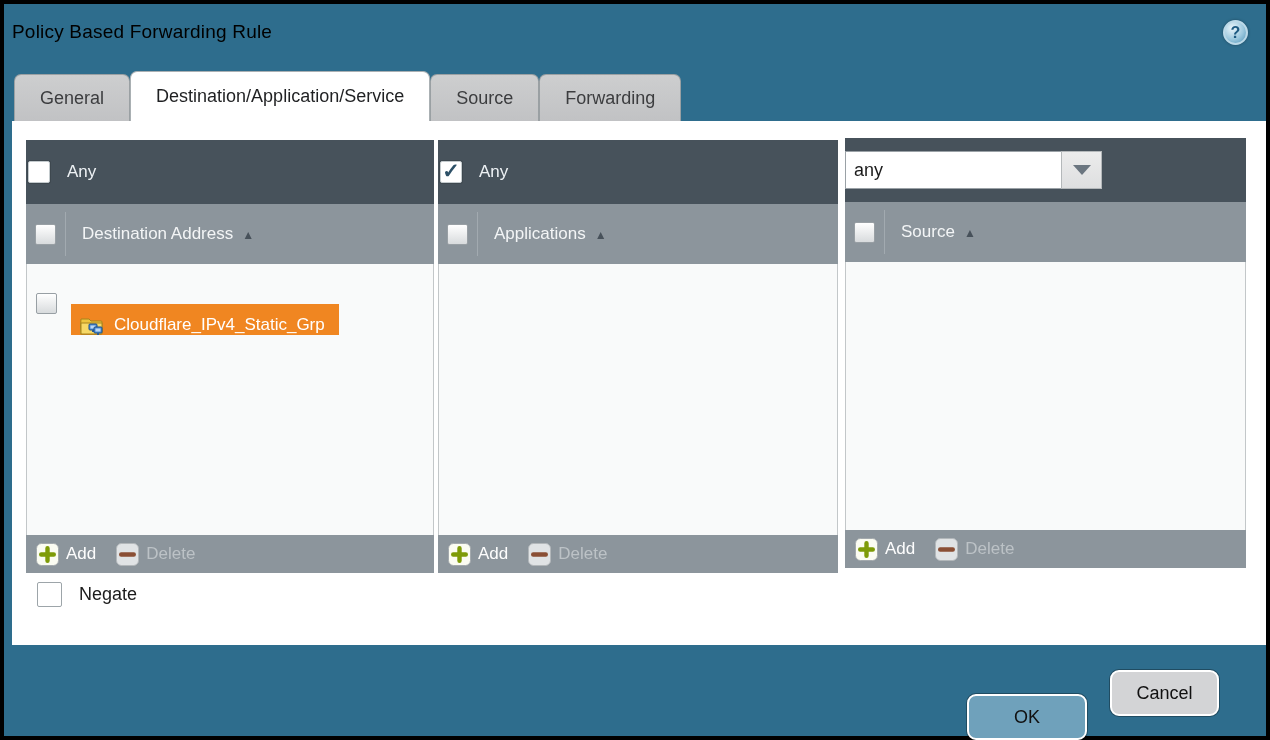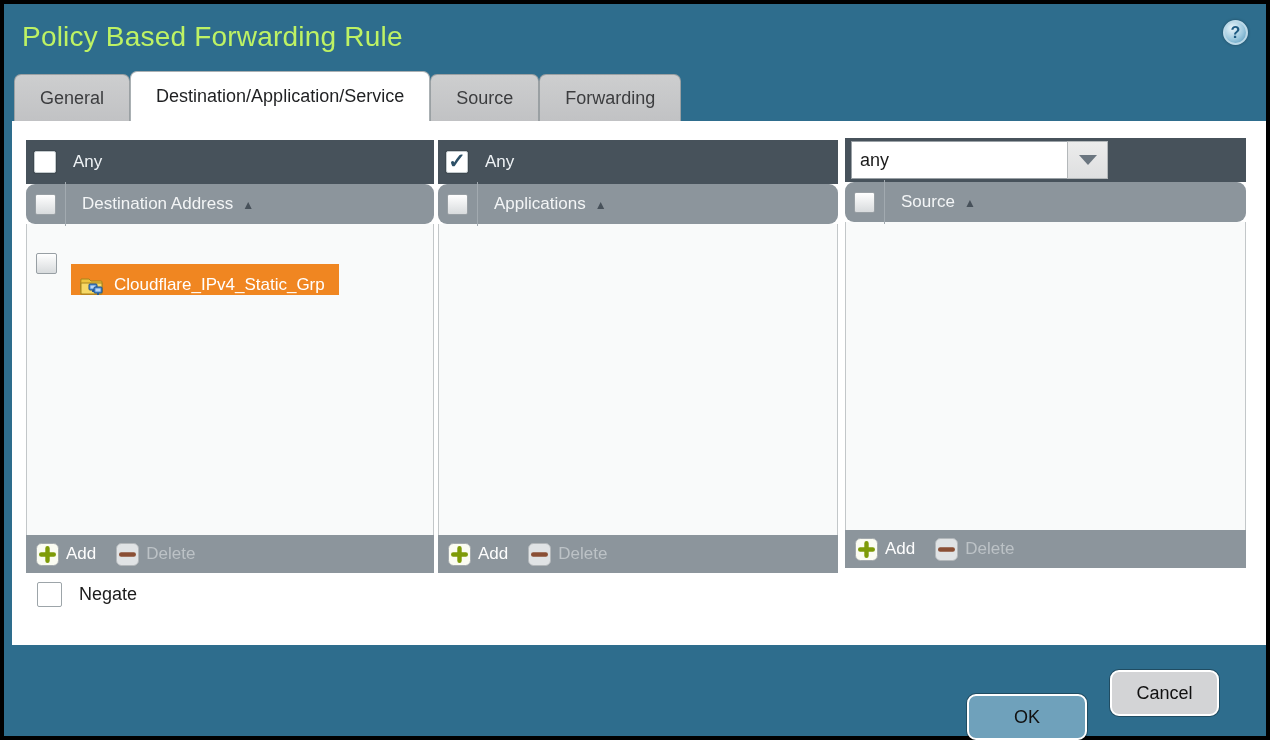--- a/index.html
+++ b/index.html
@@ -5,21 +5,21 @@
   * { margin:0; padding:0; box-sizing:border-box; }
   html,body { width:1270px; height:740px; }
   body { font-family:"Liberation Sans", sans-serif; background:#000; }
 
   .window {
     position:absolute; left:0; top:0; width:1270px; height:740px;
     background:#2e6d8d; border:4px solid #000;
   }
 
   
-  .title { position:absolute; left:18px; top:17px; font-size:28px; color:#bef264; letter-spacing:.2px; }
+  .title { position:absolute; left:8px; top:17px; font-size:19px; color:#000000; letter-spacing:.2px; }
   .help-icon {
     position:absolute; right:18px; top:16px; width:25px; height:25px; border-radius:50%;
     background:radial-gradient(circle at 35% 30%, #eaf5fb, #9cc8de 55%, #4e93b8);
     border:2px solid #bcd9e8; color:#1d5a82; font-size:16px; font-weight:bold;
     display:flex; align-items:center; justify-content:center; cursor:pointer;
     box-shadow:0 0 3px rgba(0,0,0,.35);
   }
 
   
   .tabbar { position:absolute; left:10px; top:70px; display:flex; gap:0; align-items:flex-end; height:47px; }
@@ -36,28 +36,28 @@
 
   
   .panel { position:absolute; left:8px; top:117px; width:1254px; height:524px; background:#fff; z-index:1; }
 
   .col { position:absolute; display:flex; flex-direction:column; }
   .col1 { left:14px;  top:19px; width:408px; height:433px; }
   .col2 { left:426px; top:19px; width:400px; height:433px; }
   .col3 { left:833px; top:17px; width:401px; height:430px; }
 
   .col-topbar {
-    height:44px; background:#47525b; display:flex; align-items:center; padding-left:8px;
+    height:64px; background:#47525b; display:flex; align-items:center; padding-left:2px;
     flex:0 0 auto;
   }
   .topbar-label { color:#eef2f5; font-size:17px; margin-left:17px; }
 
   .col-header {
-    height:40px; background:#8c959c; display:flex; align-items:center; padding-left:9px;
-    flex:0 0 auto; position:relative;border-radius:9px;
+    height:60px; background:#8c959c; display:flex; align-items:center; padding-left:9px;
+    flex:0 0 auto; position:relative;
   }
   .header-sep { width:1px; height:44px; background:#a2aab0; margin-left:9px; }
   .header-label { color:#f3f5f6; font-size:17px; margin-left:16px; }
   .sort-icon { color:#47515a; font-size:12px; margin-left:9px; padding-top:2px; }
 
   .col-list {
     flex:1 1 auto; background:#f9fafa; border-left:1px solid #c3c7c9; border-right:1px solid #c3c7c9;
     overflow:hidden;
   }
 

